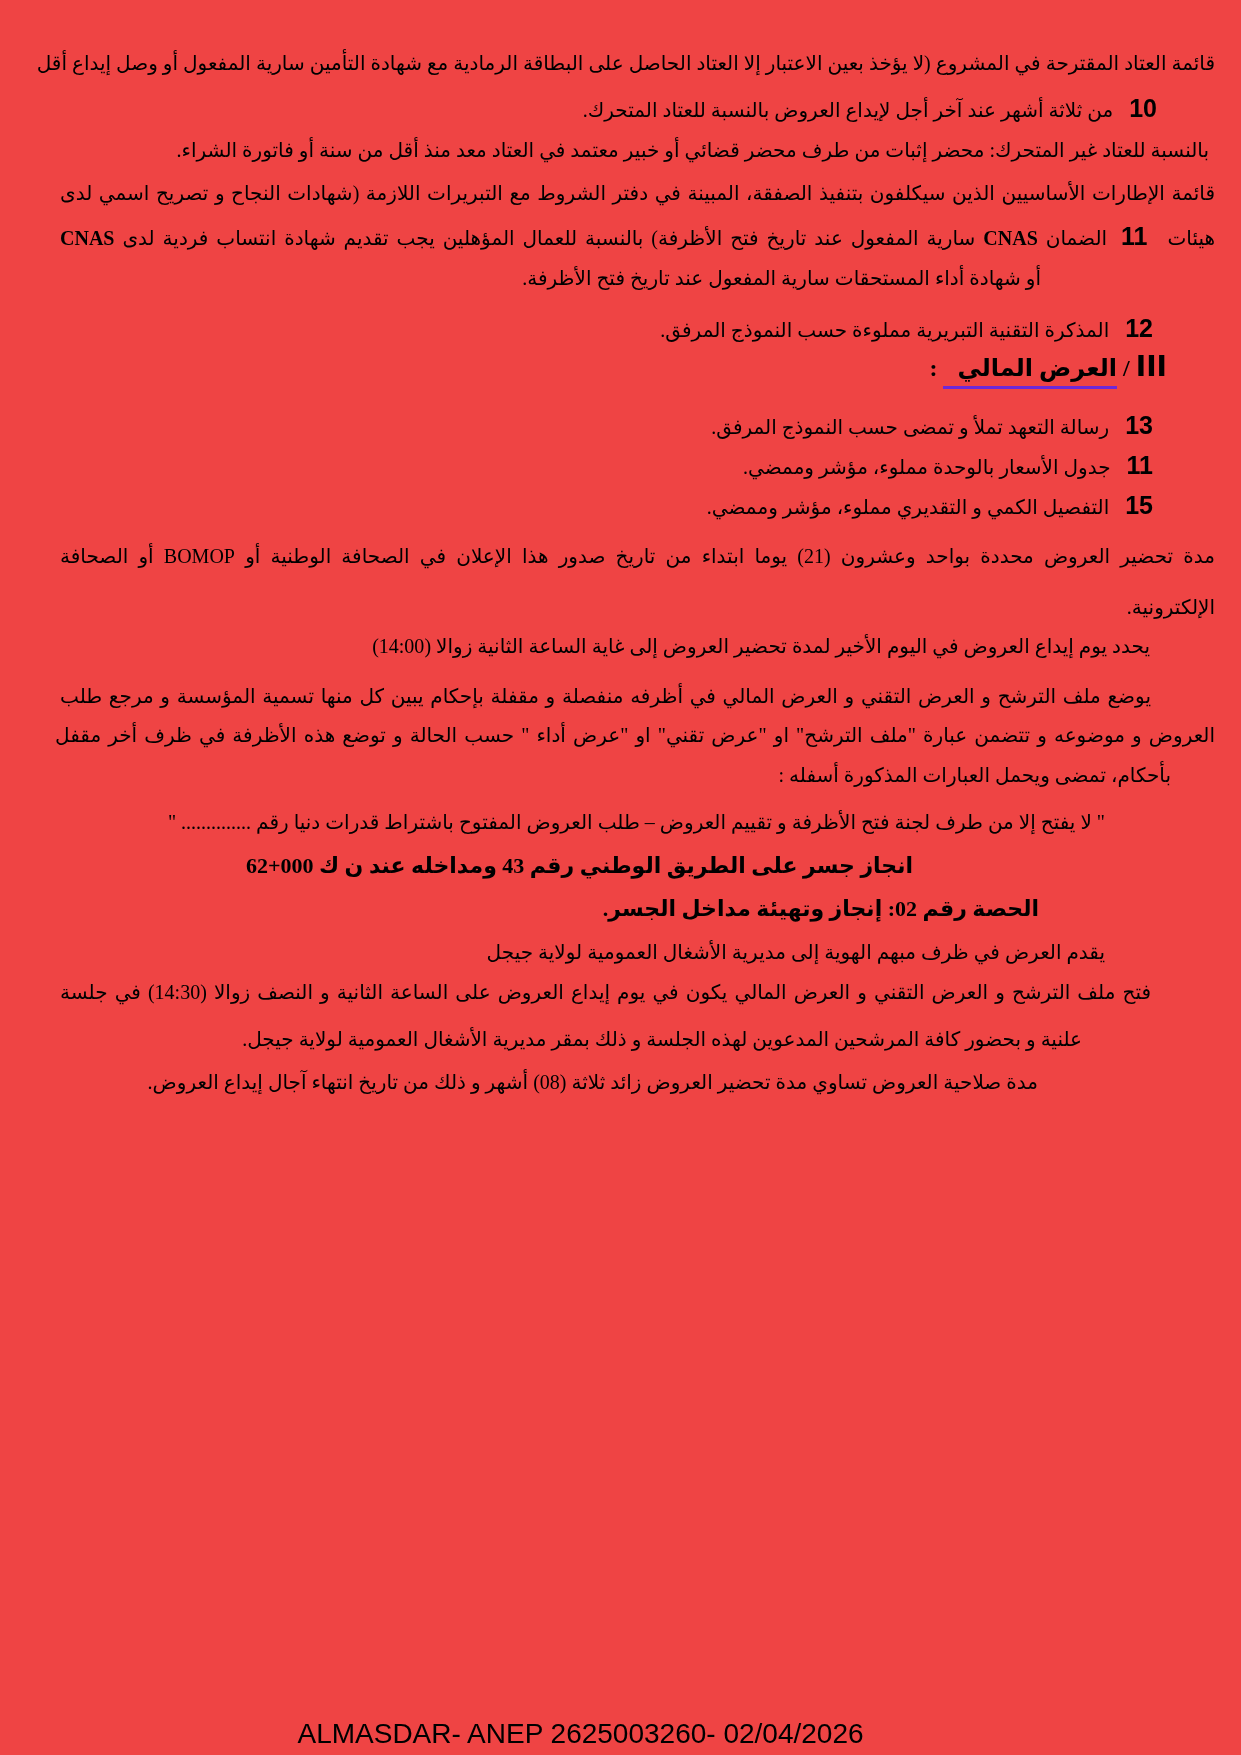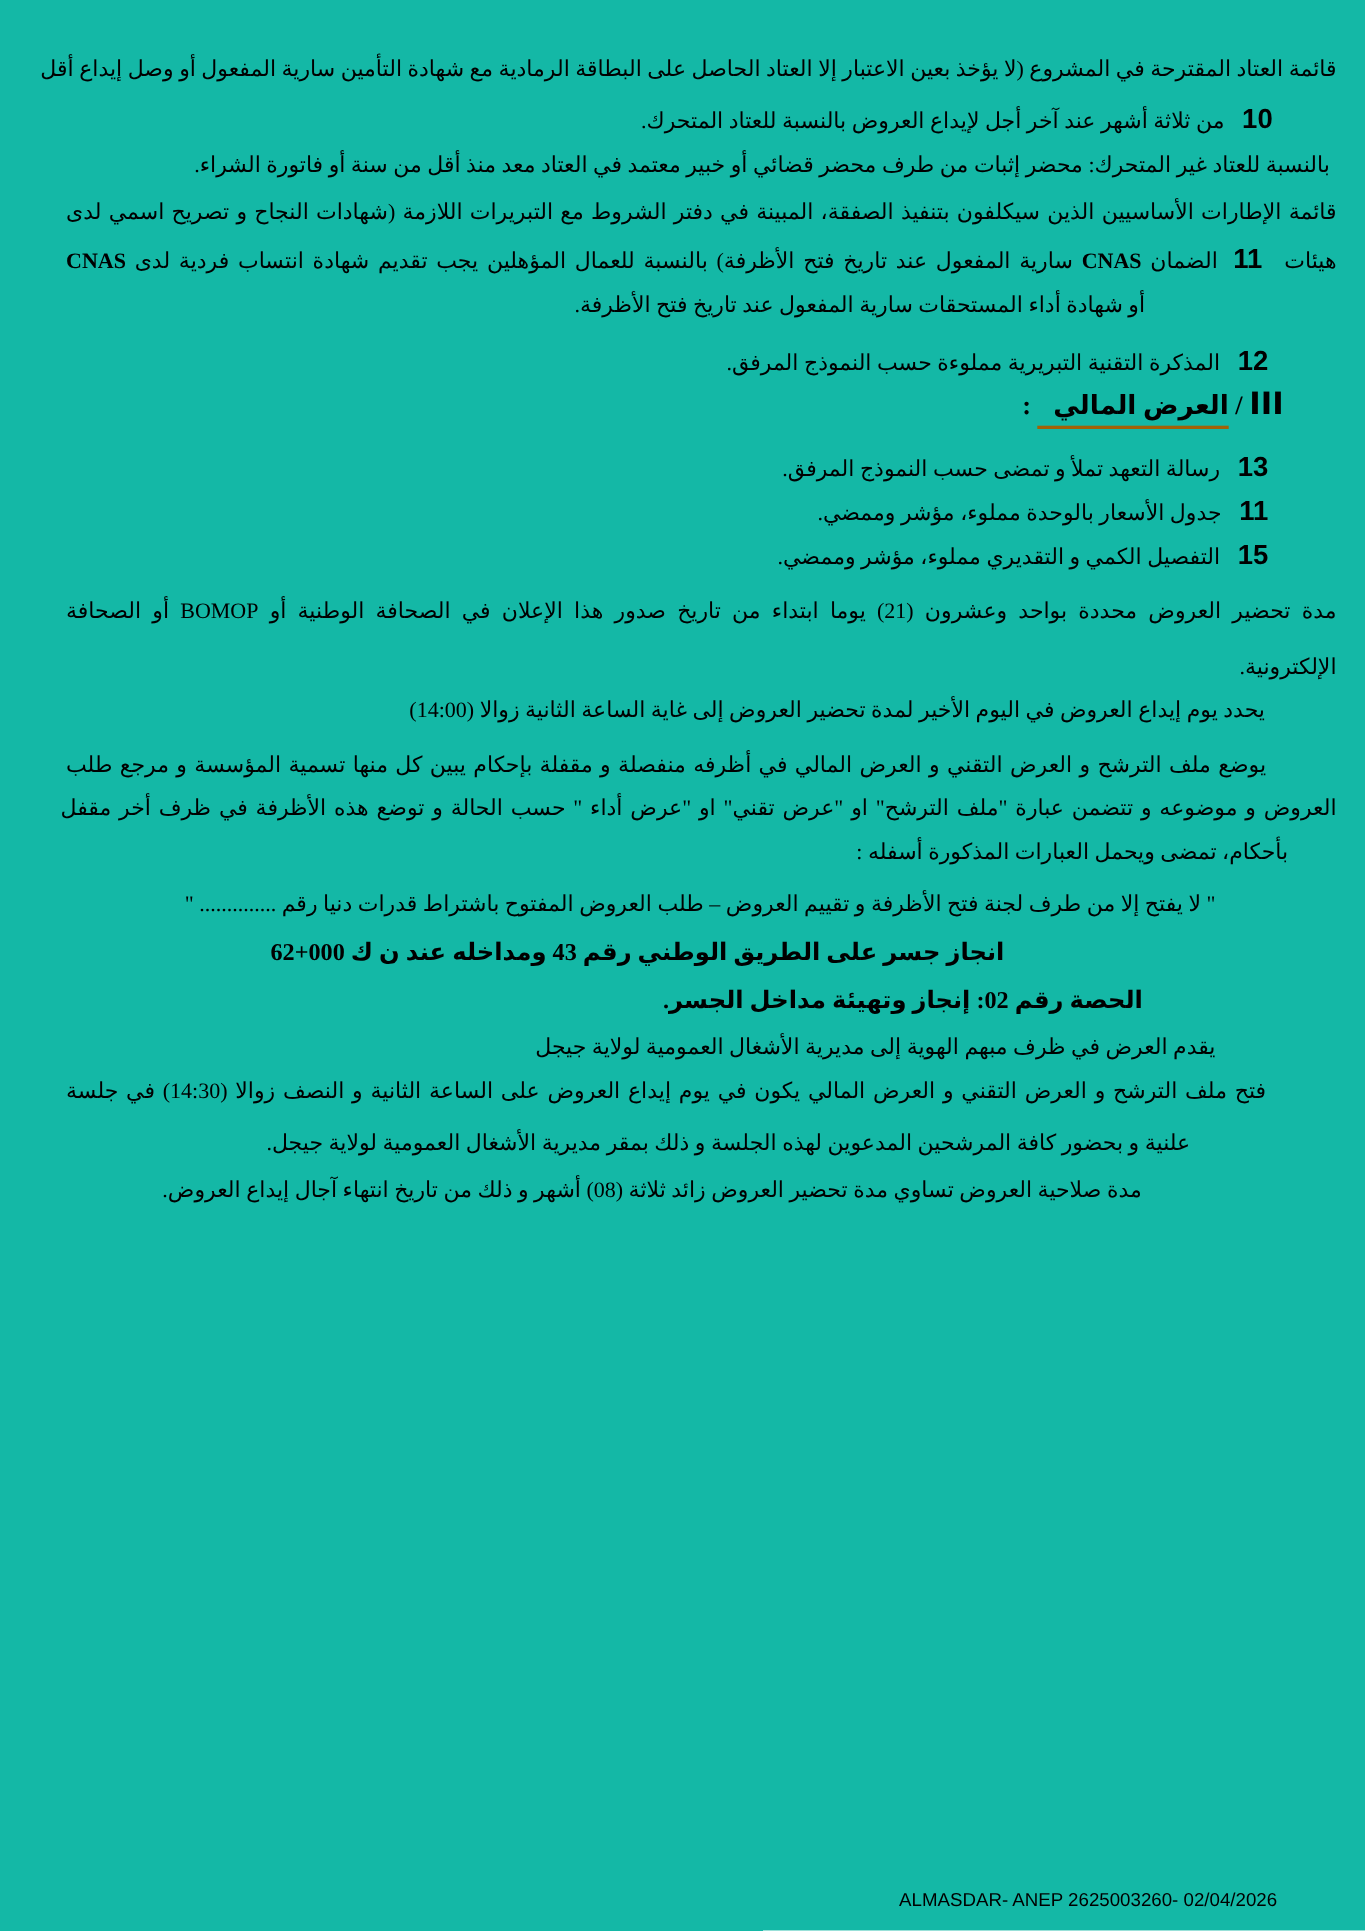--- a/index.html
+++ b/index.html
@@ -1,19 +1,19 @@
 <!DOCTYPE html>
 <html lang="ar"><head>
 <meta charset="utf-8">
 <style>
   html,body{margin:0;padding:0;background:#ffffff;}
   .page{
     position:relative;
     width:1241px;height:1755px;
-    background:#14b8a6;color:#000;
+    background:#ef4444;color:#000;
     font-family:"Liberation Serif","DejaVu Sans",sans-serif;
     direction:rtl;
     overflow:hidden;
   }
   .ln{
     position:absolute;
     font-size:20px;
     line-height:27px;
     white-space:nowrap;
     text-align:right;
@@ -27,31 +27,31 @@
     font-weight:bold;
     font-size:25px;
   }
   .after-num{margin-right:16px;}
   .n11{margin-left:14px;margin-right:20px;}
   .latin-b{font-weight:bold;}
   .heading{font-weight:bold;font-size:24px;}
   .numeral{font-family:"DejaVu Sans",sans-serif;font-size:28px;}
   .underl{
     display:inline-block;
-    border-bottom:3px solid #a16207;
+    border-bottom:3px solid #6d28d9;
     padding-bottom:4px;
     padding-left:14px;
   }
   .bold-line{font-weight:bold;font-size:22px;}
   .footer{
     position:absolute;
     left:0;right:80px;
-    text-align:right;
+    text-align:center;
     font-family:"Liberation Sans","DejaVu Sans",sans-serif;
-    font-size:17px;
+    font-size:28px;
     direction:ltr;
   }
 </style>
 </head>
 <body>
 
 <div class="page">
 
   <div class="ln jst" style="top:50px;right:26px;left:60px">قائمة العتاد المقترحة في المشروع (لا يؤخذ بعين الاعتبار إلا العتاد الحاصل على البطاقة الرمادية مع شهادة التأمين سارية المفعول أو وصل إيداع أقل</div>
   <div class="ln" style="top:95px;right:84px">

